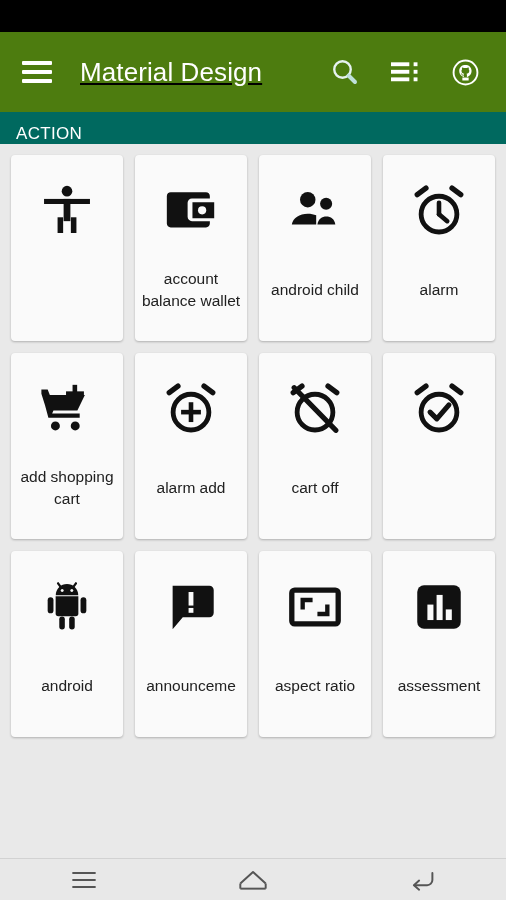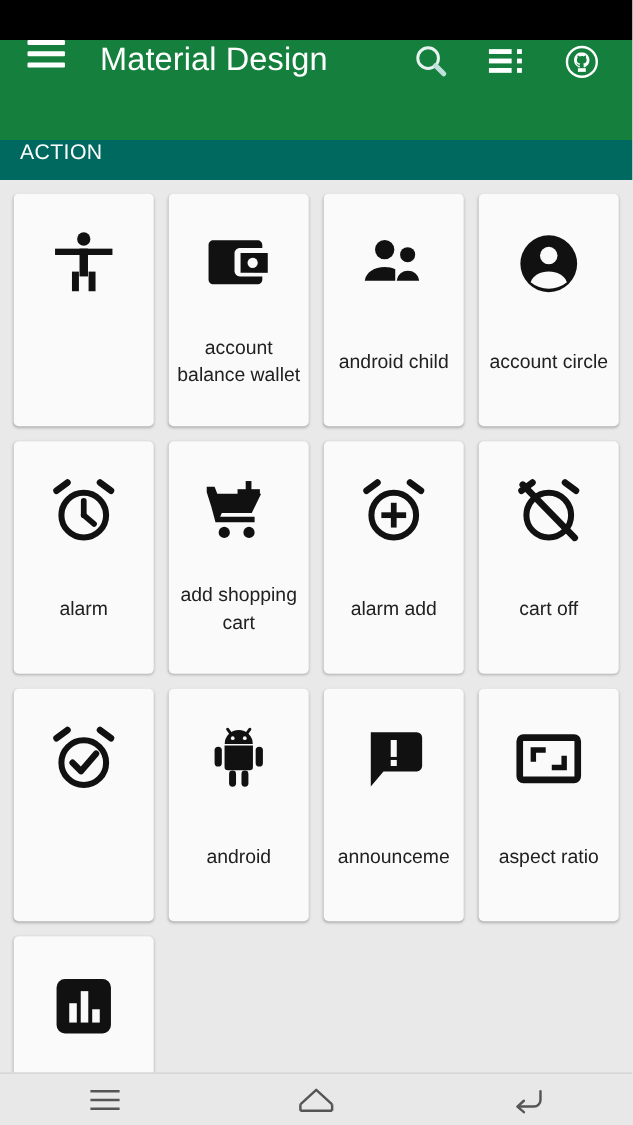--- a/index.html
+++ b/index.html
@@ -20,25 +20,26 @@
   .status-bar {
     height: 32px; width: 100%;
     background: #000000;
     flex: 0 0 32px;
   }
 
   
   .toolbar {
     flex: 0 0 80px;
     height: 80px;
-    background: #15803d;
+    background: #4d7c0f;
     display: flex;
-    align-items: flex-start;
+    align-items: center;
     padding: 0 18px 0 22px;
     position: relative;
+    text-decoration: underline;
   }
   .hamburger {
     width: 30px; height: 22px;
     display: flex; flex-direction: column; justify-content: space-between;
     cursor: pointer;
     flex: 0 0 auto;
   }
   .hamburger span {
     display: block; height: 4px; width: 100%;
     background: #ffffff; border-radius: 1px;
@@ -63,21 +64,21 @@
     display: flex; align-items: center; justify-content: center;
     cursor: pointer;
   }
   .tb-icon svg { display: block; }
 
   
   .section-header {
     flex: 0 0 32px;
     height: 32px;
     background: #00695f;
-    display: flex; align-items: flex-start;
+    display: flex; align-items: flex-end;
     padding-left: 16px;
   }
   .section-header-label {
     color: #ffffff;
     font-size: 17px;
     font-weight: 400;
     letter-spacing: 0.3px;
   }
 
   
@@ -228,30 +229,20 @@
           <svg width="58" height="58" viewBox="0 0 24 24">
             <circle cx="9.0" cy="7.3" r="3.2" fill="#111"></circle>
             <circle cx="16.6" cy="9.0" r="2.5" fill="#111"></circle>
             <path d="M2.4 17.6c.4-2.8 3.2-4.5 6.6-4.5 1.3 0 2.5.25 3.5.68v3.82z" fill="#111"></path>
             <path d="M13.0 17.6c.3-2.2 1.9-3.3 3.7-3.3s3.4 1.1 3.7 3.3z" fill="#111"></path>
           </svg>
         </div>
         <div class="card-label">android child</div>
       </div>
 
-      <div class="card">
-        <div class="card-icon">
-          <svg width="58" height="58" viewBox="0 0 24 24">
-            <circle cx="12" cy="12" r="9.4" fill="#111"></circle>
-            <circle cx="12" cy="9.3" r="2.9" fill="#fafafa"></circle>
-            <path d="M6.0 18.1c.9-2.3 3.2-3.5 6.0-3.5s5.1 1.2 6.0 3.5a9.3 9.3 0 0 1-12 0z" fill="#fafafa"></path>
-          </svg>
-        </div>
-        <div class="card-label">account circle</div>
-      </div>
 
       <div class="card">
         <div class="card-icon">
           <svg width="58" height="58" viewBox="0 0 24 24">
             <circle cx="12" cy="13.3" r="7.4" fill="none" stroke="#111" stroke-width="2.0"></circle>
             <line x1="3.0" y1="5.2" x2="6.6" y2="2.5" stroke="#111" stroke-width="2.2" stroke-linecap="round"></line>
             <line x1="21.0" y1="5.2" x2="17.4" y2="2.5" stroke="#111" stroke-width="2.2" stroke-linecap="round"></line>
             <line x1="12" y1="8.6" x2="12" y2="13.3" stroke="#111" stroke-width="1.9" stroke-linecap="round"></line>
             <line x1="12" y1="13.3" x2="15.4" y2="16.2" stroke="#111" stroke-width="1.9" stroke-linecap="round"></line>
           </svg>

